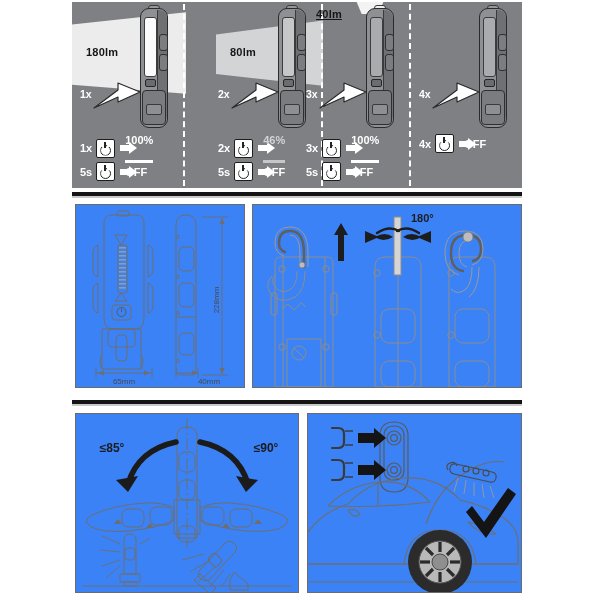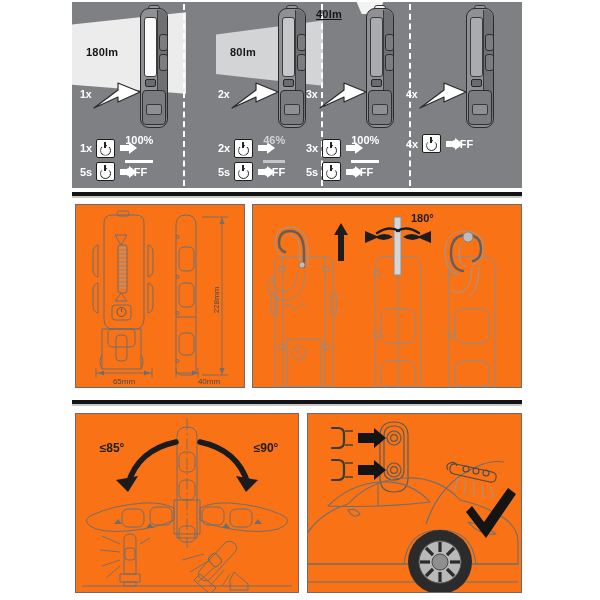--- a/index.html
+++ b/index.html
@@ -2,21 +2,21 @@
 <html><head>
 <meta charset="utf-8">
 <style>
   html,body{margin:0;padding:0;background:#ffffff;}
   body{width:600px;height:600px;overflow:hidden;
        font-family:"Liberation Sans",sans-serif;}
   #sheet{position:relative;width:600px;height:600px;background:#fff;}
 
   
   .abs{position:absolute;}
-  .boxed{border:1px solid #6b6b6b;background:#f97316;box-sizing:border-box;}
+  .boxed{border:1px solid #6b6b6b;background:#3b82f6;box-sizing:border-box;}
   .sep{position:absolute;background:#141414;height:4px;}
   .sep:after{content:"";position:absolute;left:0;right:0;top:4px;height:2px;background:#c9c9c9;}
 
   
   #modes{left:72px;top:2px;width:450px;height:186px;background:#7f8084;overflow:hidden;}
   .mcol{position:absolute;top:0;height:186px;}
   .vdash{position:absolute;top:2px;bottom:2px;width:0;border-left:2px dashed #ffffff;}
   .beamwrap{position:absolute;left:0;top:0;width:100%;height:130px;overflow:hidden;}
   .beam-side{position:absolute;background:#ececec;}
   .beam-top{position:absolute;background:#f2f2f2;}
@@ -191,21 +191,21 @@
         <span>5s</span>
         <span class="pwrbtn">
             <span class="pwrglyph"></span>
           </span>
         <span class="rarrow"></span>
         <span>OFF</span>
       </div>
       <div class="vdash" style="left:111px;"></div>
     </div>
 
-    <div class="mcol" style="left:326px;width:111px;">
+    <div class="mcol" style="left:339px;width:111px;">
       <div class="torch" style="left:64px;top:6px;">
         <div class="t-tip"></div>
         <div class="t-body"></div>
         <div class="t-shadow"></div>
         <div class="t-led off"></div>
         <div class="t-grip" style="top:26px;"></div>
         <div class="t-grip" style="top:46px;"></div>
         <div class="t-btn"></div>
         <div class="t-base"></div>
         <div class="t-cap"></div>

